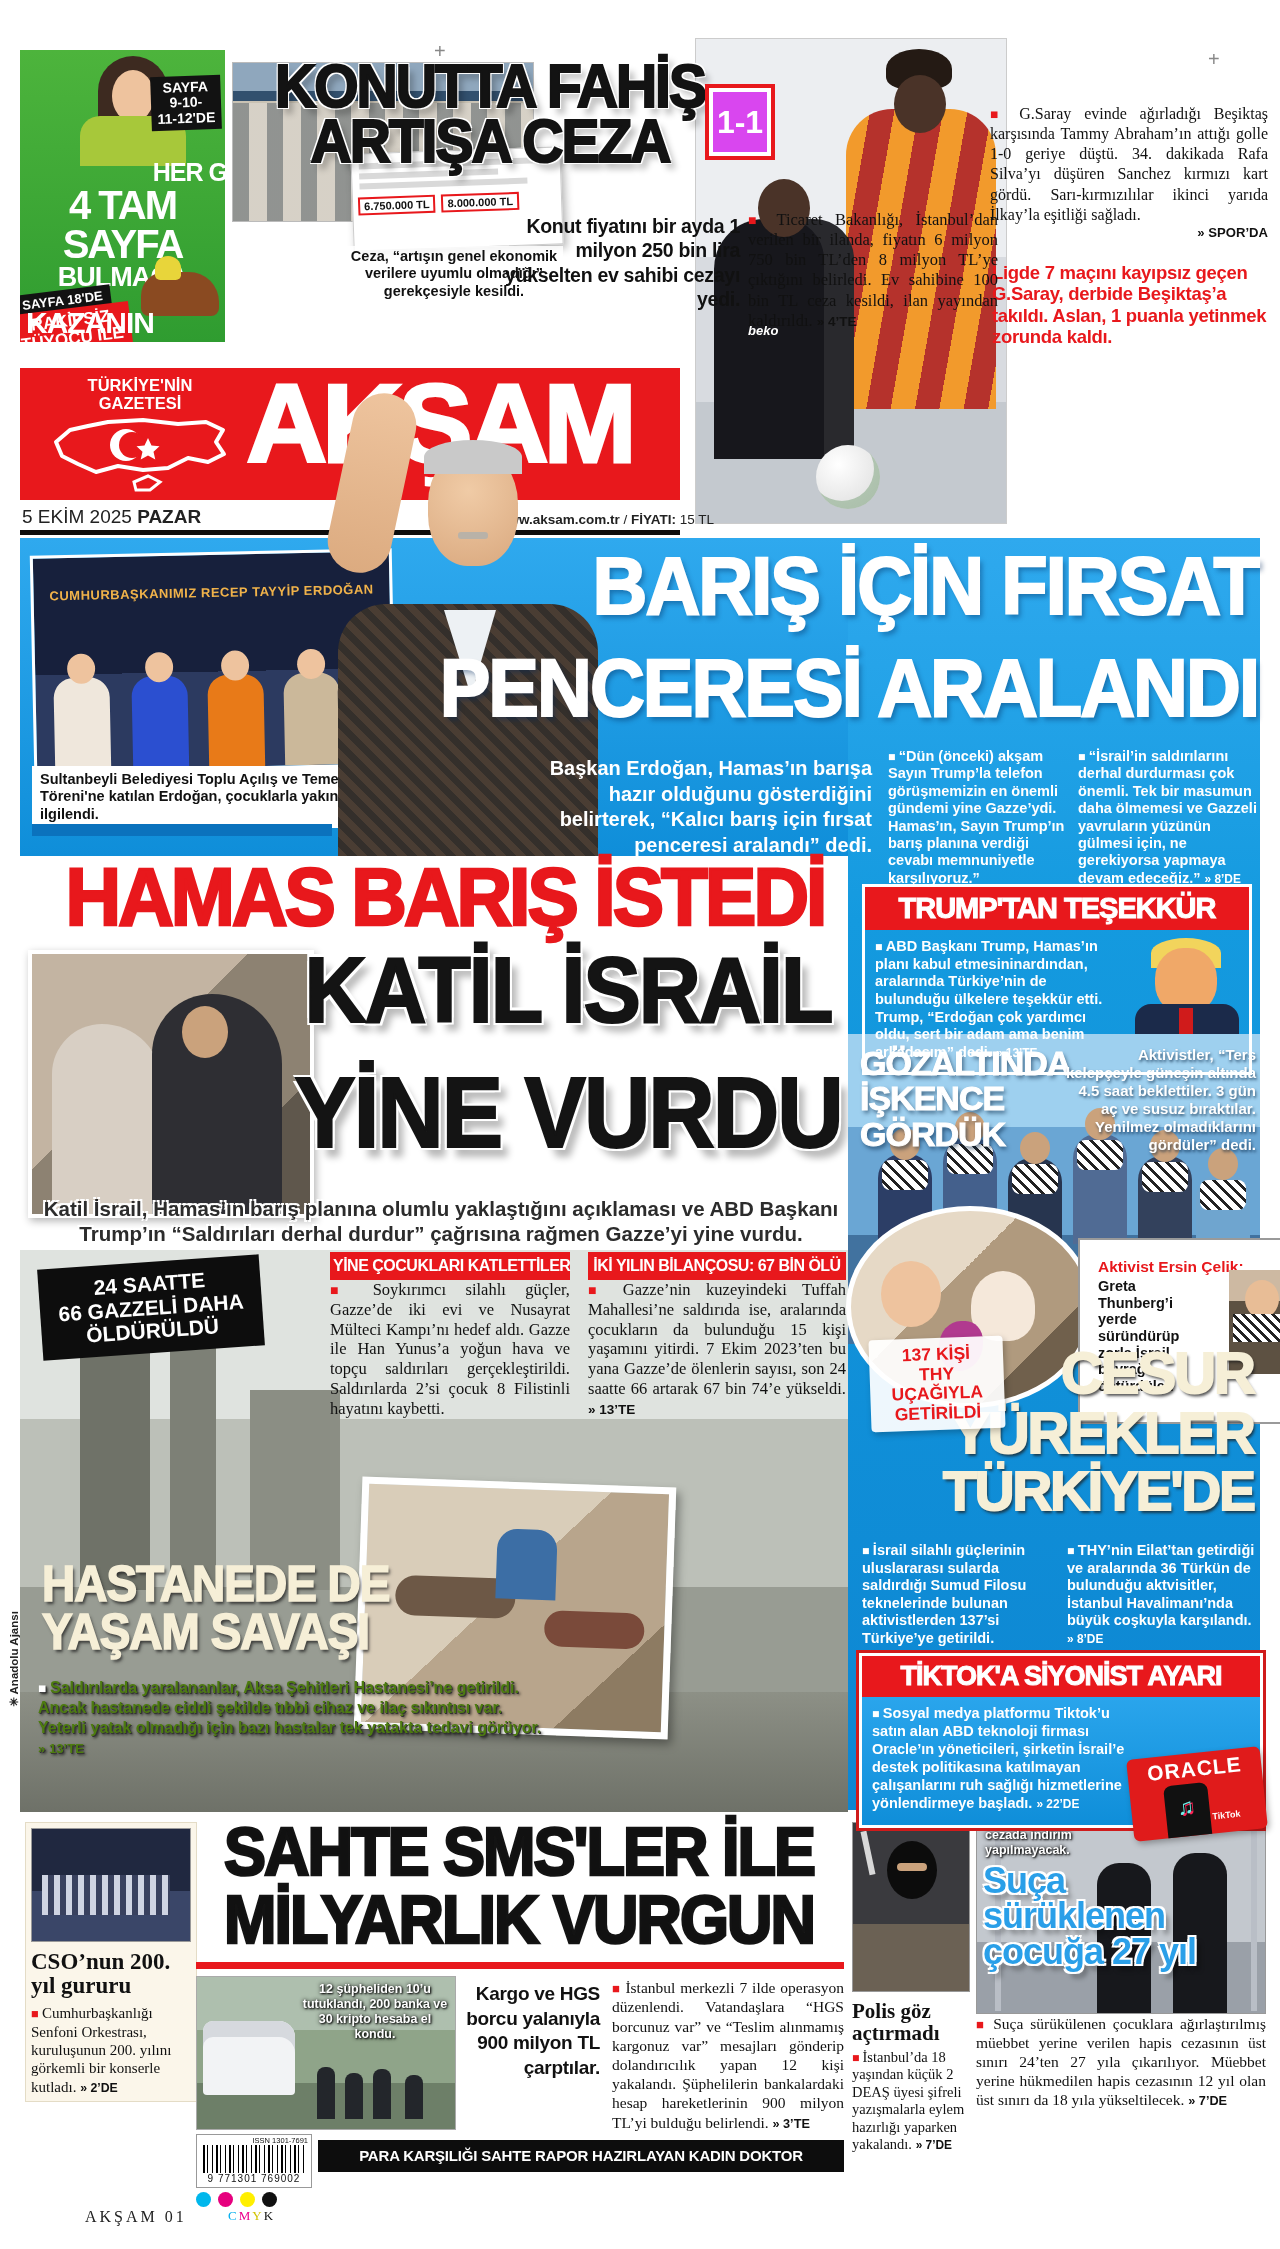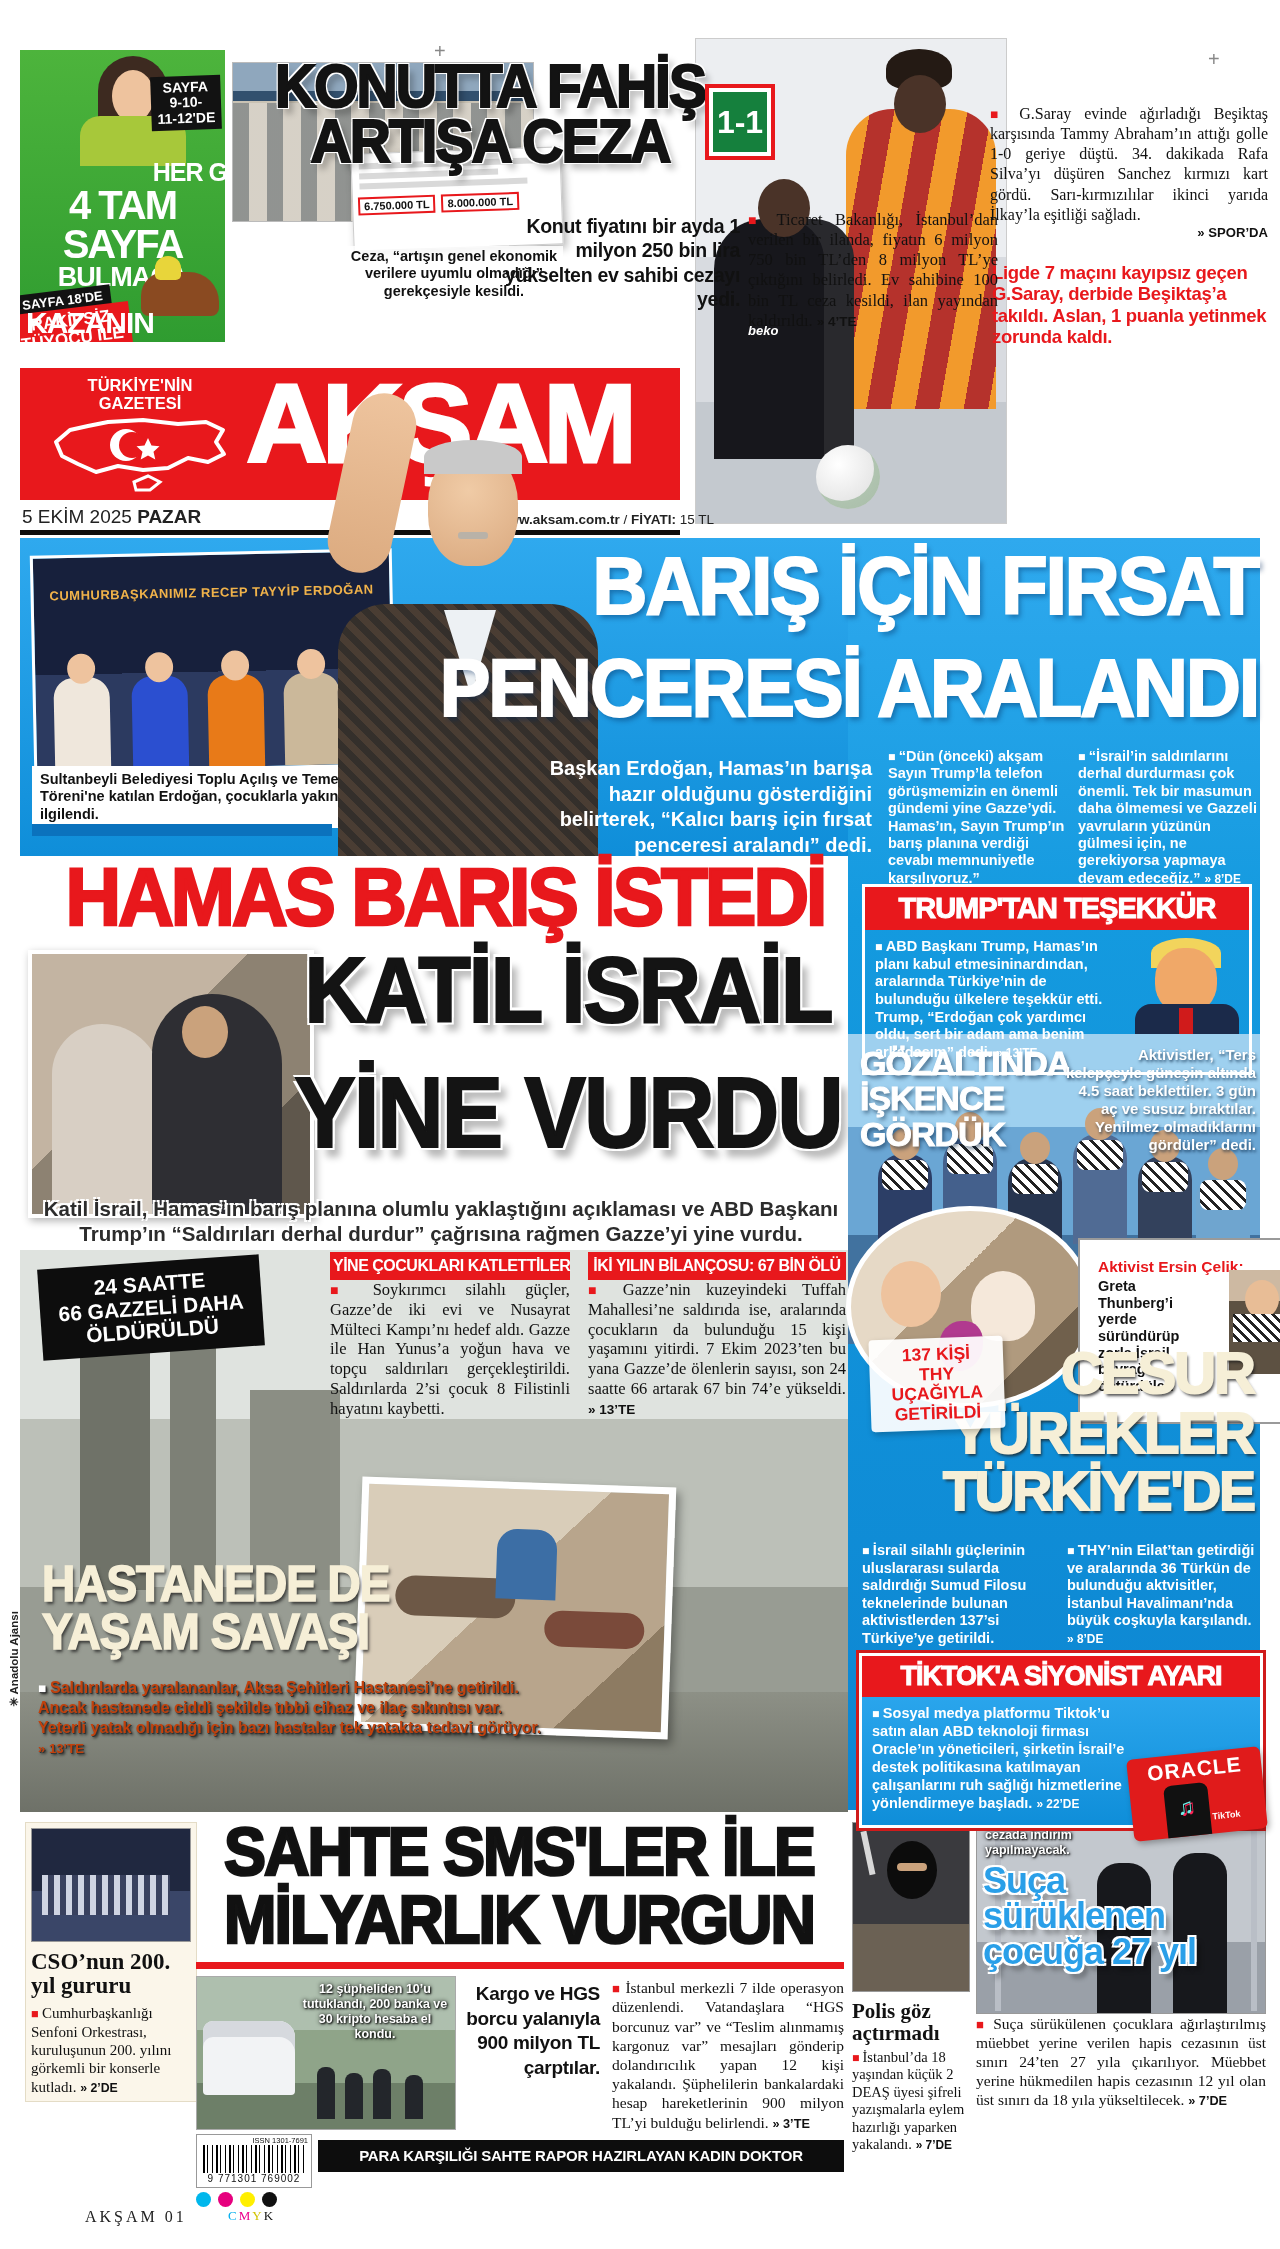--- a/index.html
+++ b/index.html
@@ -53,21 +53,21 @@
   #fphoto{left:695px;top:38px;width:310px;height:484px;z-index:0;border:1px solid #ccc;
      background:linear-gradient(180deg,#eceef1 0 45%,#d8dbe0 45% 75%,#c4c9cf 75% 100%);}
   .jersey-bjk{position:absolute;left:18px;top:180px;width:140px;height:240px;background:#17171c;border-radius:50px 40px 0 0;
      box-shadow:inset -30px 0 0 rgba(255,255,255,.08);}
   .jersey-gs{position:absolute;left:150px;top:70px;width:150px;height:300px;border-radius:46px 46px 0 0;
      background:repeating-linear-gradient(100deg,#f29a2c 0 24px,#b5322c 24px 48px);}
   .head-dark{position:absolute;width:52px;height:58px;background:#4a3328;border-radius:50%;}
   .fro{position:absolute;width:66px;height:40px;background:#241a14;border-radius:50% 50% 30% 30%;}
   #fphoto .ball{position:absolute;left:120px;bottom:14px;width:64px;height:64px;border-radius:50%;background:radial-gradient(circle at 35% 30%,#fff,#d8d8d8);box-shadow:inset -6px -8px 0 rgba(120,160,120,.5);}
   #fphoto .spon{position:absolute;left:52px;top:284px;color:#fff;font-weight:700;font-size:13px;font-style:italic;}
-  #fscore{left:705px;top:84px;width:70px;height:76px;z-index:3;background:#15803d;box-shadow:inset 0 0 0 4px #e8181c, inset 0 0 0 8px #fff;display:flex;align-items:center;justify-content:center;color:#fff;font-weight:900;font-size:32px;}
+  #fscore{left:705px;top:84px;width:70px;height:76px;z-index:3;background:#d946ef;box-shadow:inset 0 0 0 4px #e8181c, inset 0 0 0 8px #fff;display:flex;align-items:center;justify-content:center;color:#fff;font-weight:900;font-size:32px;}
   #fbody{left:990px;top:104px;width:278px;z-index:2;font-size:16px;line-height:1.26;text-align:justify;}
   #fbody .ref{display:block;text-align:right;}
   #fdeck{left:992px;top:262px;width:276px;z-index:2;color:#e8181c;font-weight:900;font-size:18.5px;line-height:1.16;letter-spacing:-.3px;}
   #fhead{left:925px;top:350px;width:348px;z-index:2;text-align:center;}
   #fhead .ln{font-size:53px;line-height:1.0;-webkit-text-stroke:2px #131313;}
 
   
   #mast{left:20px;top:368px;width:660px;height:132px;background:#e8181c;z-index:2;}
   #tagline{left:60px;top:376px;width:160px;z-index:3;text-align:center;color:#fff;font-weight:900;font-size:16.5px;line-height:1.1;}
   #map{left:48px;top:412px;z-index:3;}
@@ -130,21 +130,21 @@
   .substory .subbody{font-family:"Liberation Serif",serif;font-size:16.5px;line-height:1.2;margin-top:7px;text-align:justify;}
   #sub1{left:330px;top:1252px;width:240px;}
   #sub2{left:588px;top:1252px;width:258px;}
   #hosp{left:358px;top:1482px;width:300px;height:238px;z-index:2;transform:rotate(2deg);border:7px solid #fff;box-shadow:4px 5px 10px rgba(0,0,0,.35);
      background:linear-gradient(135deg,#d9cdb9 0 45%,#b8a58c 45% 80%,#8d7b62 80% 100%);overflow:hidden;}
   #hosp .pt1{position:absolute;left:30px;top:90px;width:120px;height:40px;background:#6d5846;border-radius:20px;}
   #hosp .pt2{position:absolute;left:130px;top:40px;width:60px;height:70px;background:#3c6ea5;border-radius:20px 20px 0 0;}
   #hosp .pt3{position:absolute;left:180px;top:120px;width:100px;height:36px;background:#7a4a3a;border-radius:18px;}
   #hastH{left:42px;top:1558px;z-index:3;}
   #hastH .ln{font-size:46px;line-height:1.05;letter-spacing:-1px;-webkit-text-stroke:1.5px #f6efd7;}
-  #hastB{left:38px;top:1678px;width:512px;z-index:3;color:#c2410c;font-weight:700;font-size:16px;line-height:1.25;
+  #hastB{left:38px;top:1678px;width:512px;z-index:3;color:#4d7c0f;font-weight:700;font-size:16px;line-height:1.25;
      text-shadow:1px 1px 0 #333,2px 2px 3px rgba(0,0,0,.8);}
   #aa{left:-56px;top:1652px;z-index:3;transform:rotate(-90deg);font-weight:700;font-size:11.5px;color:#222;width:140px;text-align:center;}
 
   
   #trumpBox{left:862px;top:884px;width:384px;z-index:7;border:3px solid #fff;}
   #trumpBox .tb-head{background:#e8181c;color:#fff;font-weight:900;font-size:29px;line-height:1;padding:7px 0;text-align:center;letter-spacing:-1px;-webkit-text-stroke:1px #fff;}
   #trumpBox .tb-bodywrap{position:relative;padding:8px 10px 10px;}
   #trumpBox .tb-body{width:232px;color:#fff;font-weight:700;font-size:14.5px;line-height:1.22;}
   #trumpBox .tb-photo{position:absolute;right:4px;top:8px;width:118px;height:96px;overflow:hidden;}
   #trumpBox .t-hair{position:absolute;left:24px;top:0;width:70px;height:30px;background:#f2d45c;border-radius:50% 50% 0 0;}

